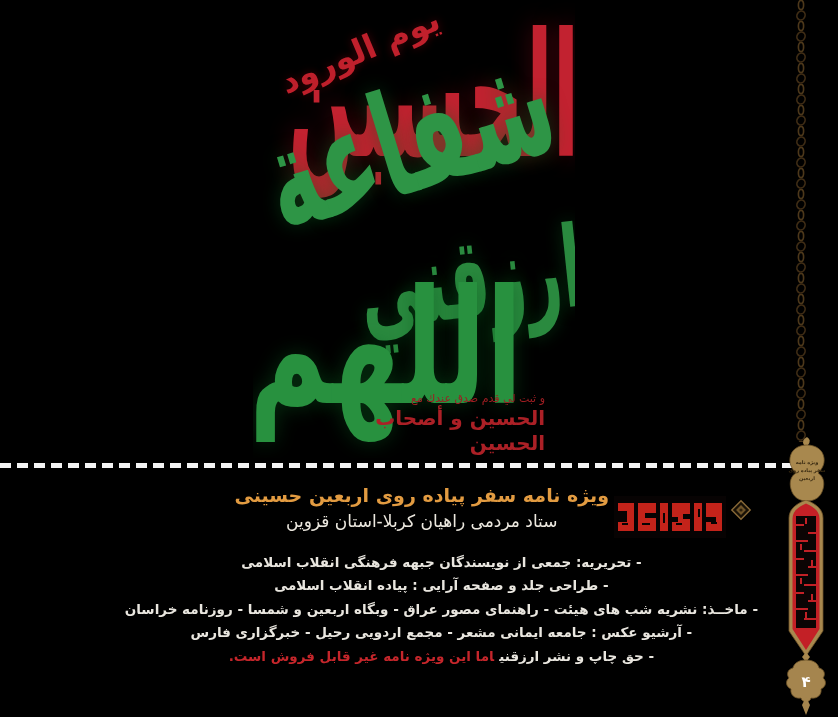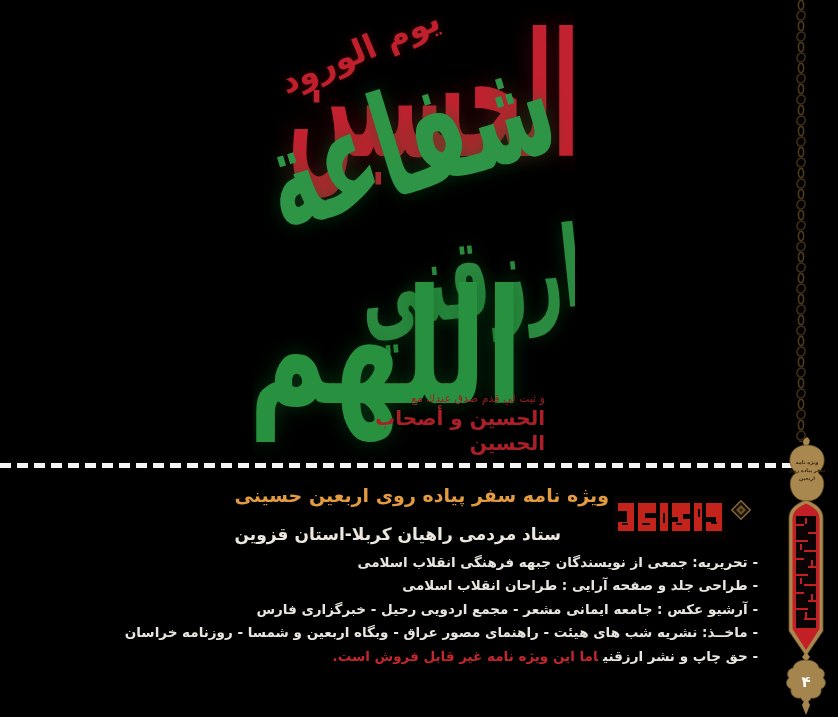--- a/index.html
+++ b/index.html
@@ -23,26 +23,26 @@
            color:#9e1d22;line-height:1.25;}
   .zl1{font-size:11px;}
   .zl2{font-size:20px;font-weight:bold;color:#ab2026;}
   .zl3{font-size:13px;}
 
   
   .dashed{position:absolute;left:0;top:463px;width:792px;height:5px;z-index:2;
           background:repeating-linear-gradient(to right,#f4f4f4 0 11px,transparent 11px 17px);}
 
   
-  .titles{position:absolute;right:229px;top:484px;text-align:left;direction:rtl;white-space:nowrap;}
+  .titles{position:absolute;right:229px;top:484px;text-align:center;direction:rtl;white-space:nowrap;}
   .t1{font-size:19px;font-weight:bold;color:#e29b41;}
-  .t2{font-size:17px;font-weight:bold;color:#ece8df;margin-top:18px;}
+  .t2{font-size:17px;font-weight:normal;color:#ece8df;margin-top:5px;}
   .kufic-logo{position:absolute;left:614px;top:496px;width:112px;height:42px;}
   .diamond-orn{position:absolute;left:730px;top:499px;width:22px;height:22px;}
-  .credits{position:absolute;right:80px;top:551px;direction:rtl;text-align:right;white-space:nowrap;
+  .credits{position:absolute;right:80px;top:551px;direction:rtl;text-align:center;white-space:nowrap;
            color:#e9e6df;font-size:13.5px;font-weight:bold;line-height:23.4px;}
   .crd{color:#c5262b;margin-right:5px;margin-top:24px;}
 
   
   .pendant{position:absolute;left:0;top:0;width:838px;height:717px;pointer-events:none;z-index:5;}
   .chain{position:absolute;left:795px;top:0;width:12px;height:442px;}
   .medallion{position:absolute;left:783px;top:436px;width:48px;height:72px;}
   .banner{position:absolute;left:781px;top:500px;width:50px;height:160px;}
   .bottom-orn{position:absolute;left:783px;top:652px;width:46px;height:64px;}
   svg{display:block;}
@@ -98,23 +98,23 @@
     <div class="diamond-orn">
       <svg viewBox="0 0 22 22" width="22" height="22">
         <rect x="4.5" y="4.5" width="13" height="13" transform="rotate(45 11 11)" fill="#171006" stroke="#8a6a38" stroke-width="1.4"></rect>
         <rect x="7.5" y="7.5" width="7" height="7" transform="rotate(45 11 11)" fill="#6e5328"></rect>
         <circle cx="11" cy="11" r="1.6" fill="#2b1f0c"></circle>
       </svg>
     </div>
 
     <div class="credits">
       <div>- تحریریه:  جمعی از نویسندگان جبهه فرهنگی انقلاب اسلامی</div>
-      <div>- طراحی جلد و صفحه آرایی : طراحان انقلاب اسلامی</div>
+      <div>- طراحی جلد و صفحه آرایی : پیاده انقلاب اسلامی</div>
+      <div>- ماخــذ: نشریه شب های هیئت - راهنمای مصور عراق - وبگاه اربعین و شمسا - روزنامه خراسان</div>
       <div>- آرشیو عکس : جامعه ایمانی مشعر - مجمع اردویی رحیل - خبرگزاری فارس</div>
-      <div>- ماخــذ: نشریه شب های هیئت - راهنمای مصور عراق - وبگاه اربعین و شمسا - روزنامه خراسان</div>
       <div>
         <span>- حق چاپ و نشر ارزقني</span><span class="crd">اما این ویژه نامه غیر قابل فروش است.</span>
       </div>
     </div>
   </section>
 
   <aside class="pendant">
 
     <svg class="chain" viewBox="0 0 12 442" width="12" height="442">
       <defs>

